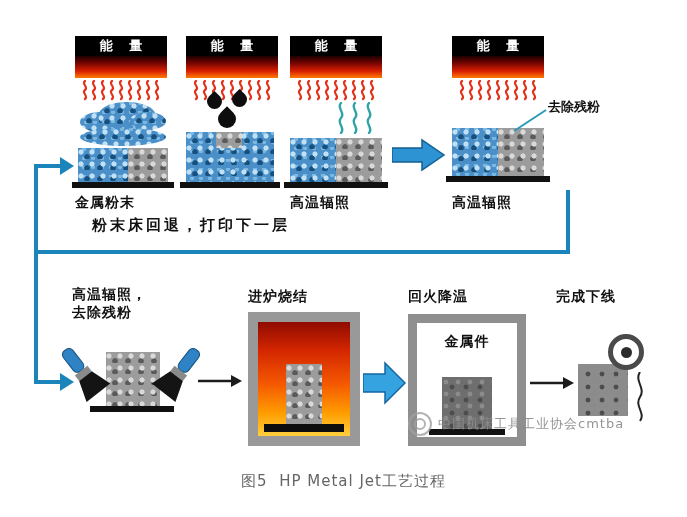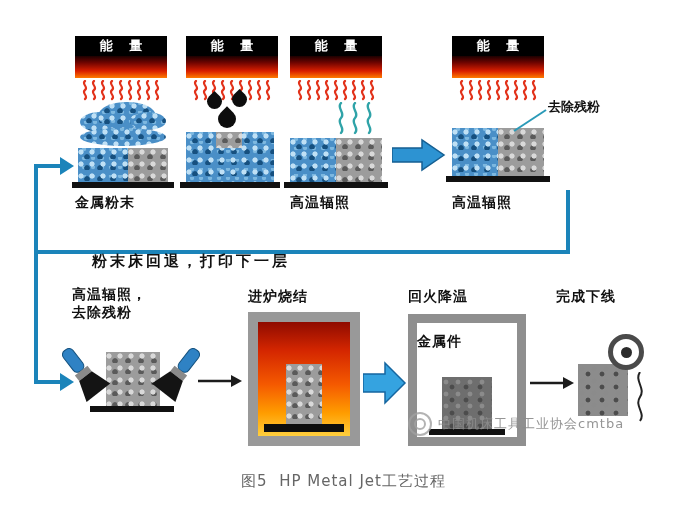--- a/index.html
+++ b/index.html
@@ -33,21 +33,21 @@
   .cloud{border-radius:50%;}
   .drop{background:#0d0d0d;border-radius:0 50% 50% 50%;transform:rotate(45deg);}
   .stage-label{font-weight:700;font-size:14px;letter-spacing:1px;color:#111;}
   .loop-text{font-weight:700;font-size:15px;letter-spacing:3px;color:#111;white-space:nowrap;}
   .callout{font-weight:600;font-size:13px;color:#111;white-space:nowrap;}
   .bline{background:#1b84ba;}
   .head-right{width:0;height:0;border-top:9px solid transparent;border-bottom:9px solid transparent;border-left:14px solid #1b84ba;}
   .furnace{background:#999;}
   .furnace-in{background:linear-gradient(180deg,#8f0b00 0%,#d42600 25%,#f55a00 55%,#ff9d00 80%,#ffcf3e 100%);}
   .coolbox{border:9px solid #8f8f8f;background:#fff;box-sizing:border-box;}
-  .inner-label{font-weight:700;font-size:14px;text-align:left;letter-spacing:1px;color:#111;}
+  .inner-label{font-weight:700;font-size:14px;text-align:center;letter-spacing:1px;color:#111;}
   .roller{width:26px;height:26px;border:5px solid #4a4a4a;border-radius:50%;background:#fff;display:flex;align-items:center;justify-content:center;}
   .roller-dot{width:11px;height:11px;border-radius:50%;background:#2b2b2b;}
   .watermark{display:flex;align-items:center;gap:6px;z-index:9;color:rgba(140,140,140,.92);font-size:13px;letter-spacing:1px;white-space:nowrap;}
   .wm-logo{width:20px;height:20px;border:2px solid rgba(160,160,160,.8);border-radius:50%;display:flex;align-items:center;justify-content:center;}
   .wm-logo i{width:8px;height:8px;border:2px solid rgba(160,160,160,.8);border-radius:50%;}
   .caption{width:687px;text-align:center;color:#666;font-size:15px;letter-spacing:1px;white-space:pre;}
 </style>
 </head>
 <body>
 
@@ -61,21 +61,21 @@
   </svg>
 
   <div class="abs bline" style="left:34px;top:164px;width:4px;height:220px;"></div>
   <div class="abs bline" style="left:34px;top:250px;width:536px;height:4px;"></div>
   <div class="abs bline" style="left:566px;top:190px;width:4px;height:64px;"></div>
   <div class="abs bline" style="left:38px;top:164px;width:24px;height:4px;"></div>
   <div class="abs head-right" style="left:60px;top:157px;"></div>
   <div class="abs bline" style="left:38px;top:380px;width:24px;height:4px;"></div>
   <div class="abs head-right" style="left:60px;top:373px;"></div>
 
-  <div class="abs loop-text" style="left:92px;top:216px;margin-top:36px;">粉末床回退，打印下一层</div>
+  <div class="abs loop-text" style="left:92px;top:216px;">粉末床回退，打印下一层</div>
 
   <div class="abs" style="left:75px;top:36px;width:92px;">
     <div class="ebar">能 量</div>
     <div class="egrad"></div>
     <svg class="heat" width="84" height="21">
         <use href="#wave-s" x="2"></use>
         <use href="#wave-s" x="11"></use>
         <use href="#wave-s" x="20"></use>
         <use href="#wave-s" x="29"></use>
         <use href="#wave-s" x="38"></use>

